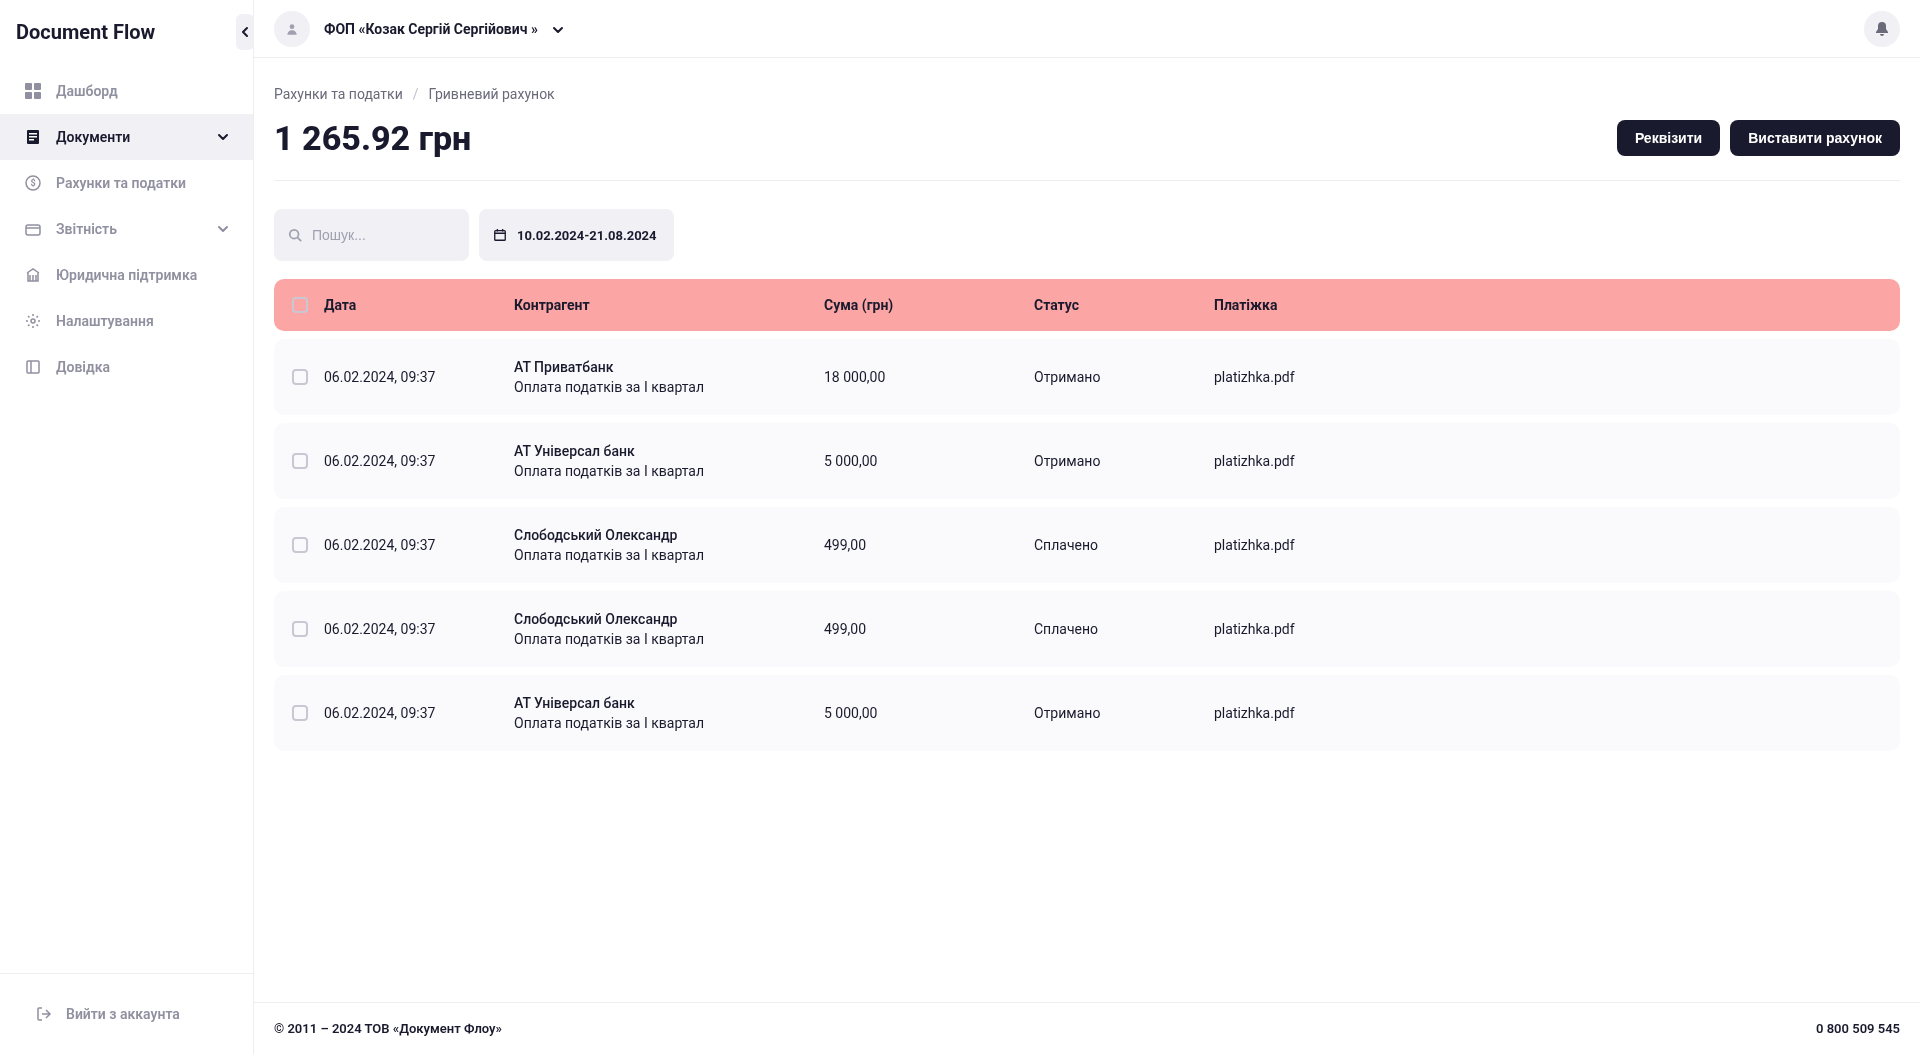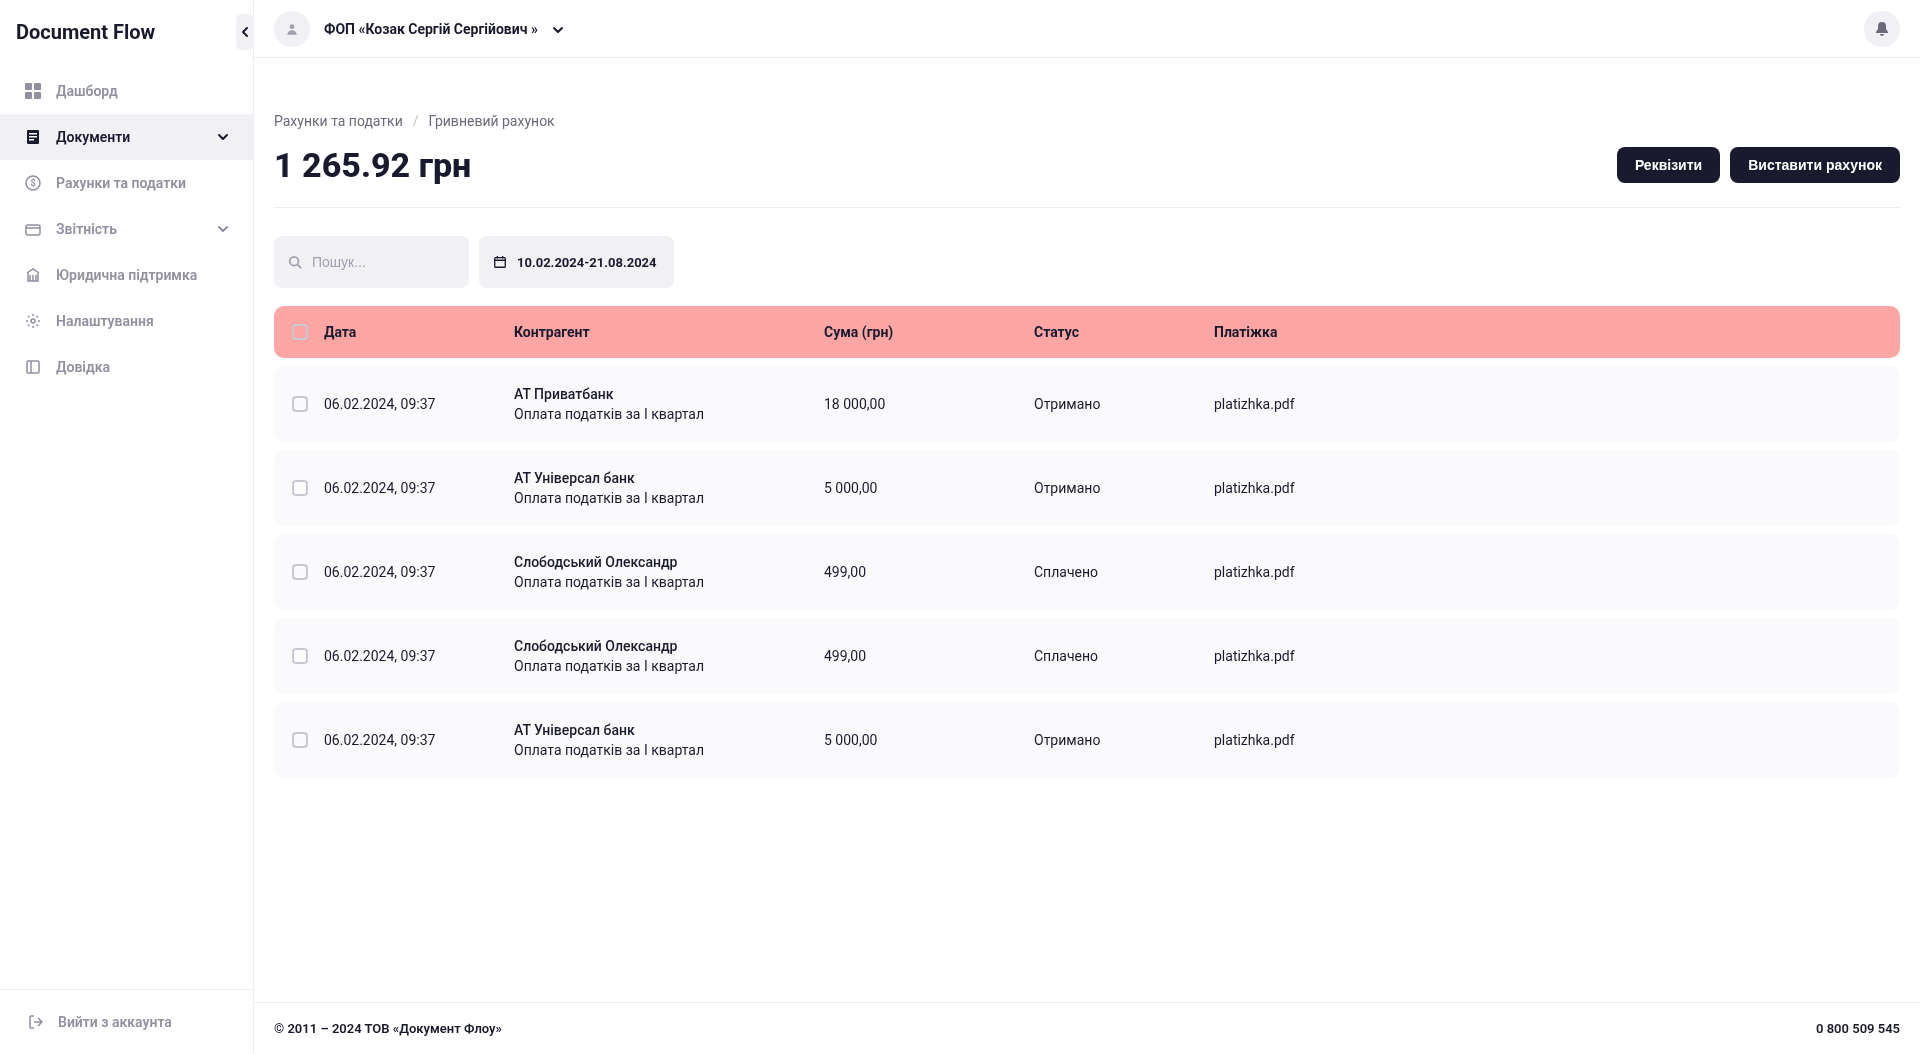--- a/index.html
+++ b/index.html
@@ -95,36 +95,35 @@
 }
 .nav-icon {
   width: 18px;
   height: 18px;
   display: flex;
   align-items: center;
   justify-content: center;
 }
 .sidebar-bottom {
   border-top: 1px solid #eee;
-  padding: 4px;
+  padding: 12px;
 }
 .logout {
   display: flex;
   align-items: center;
   gap: 14px;
   padding: 20px 24px;
   cursor: pointer;
   color: #9090a0;
   font-weight: 600;
 }
 .main {
   flex: 1;
   display: flex;
   flex-direction: column;
-  gap: 27px;
 }
 .topbar {
   height: 58px;
   border-bottom: 1px solid #eee;
   display: flex;
   align-items: center;
   padding: 0 20px;
   gap: 14px;
 }
 .org-avatar {

